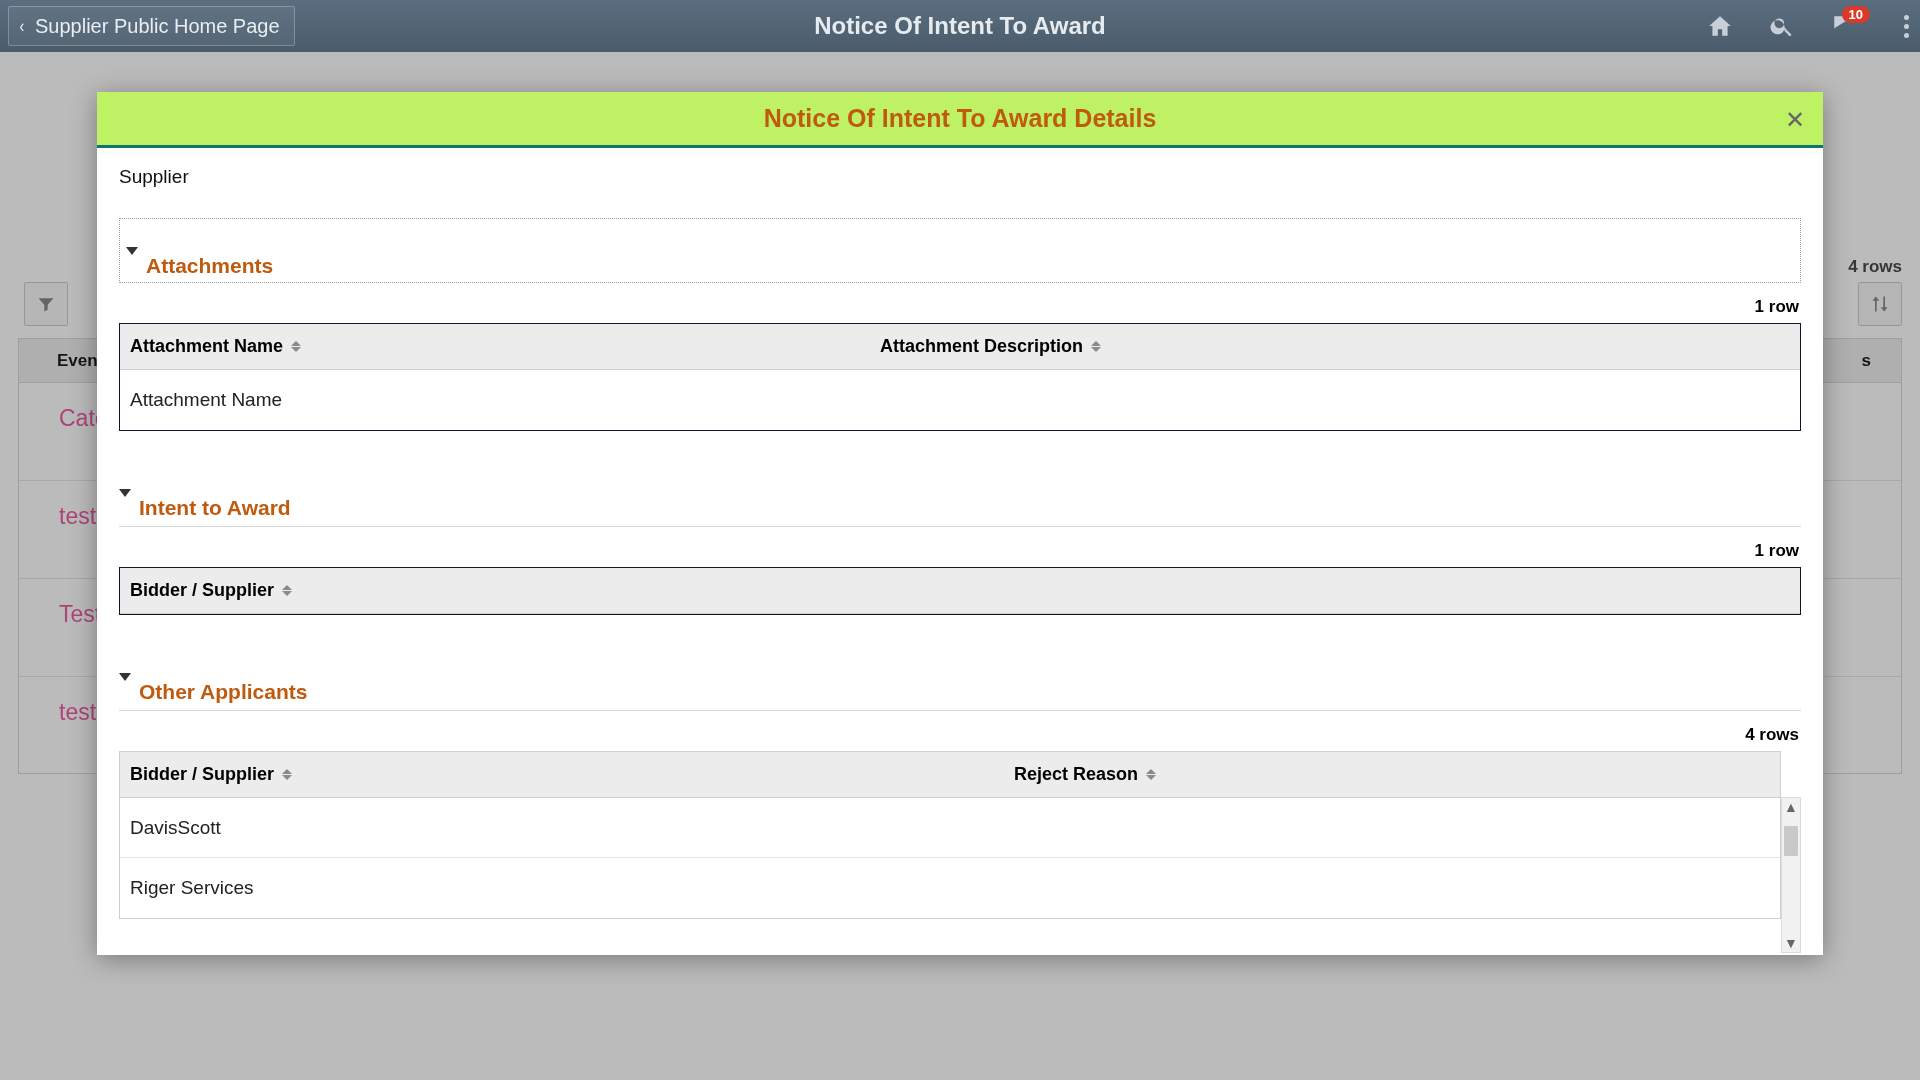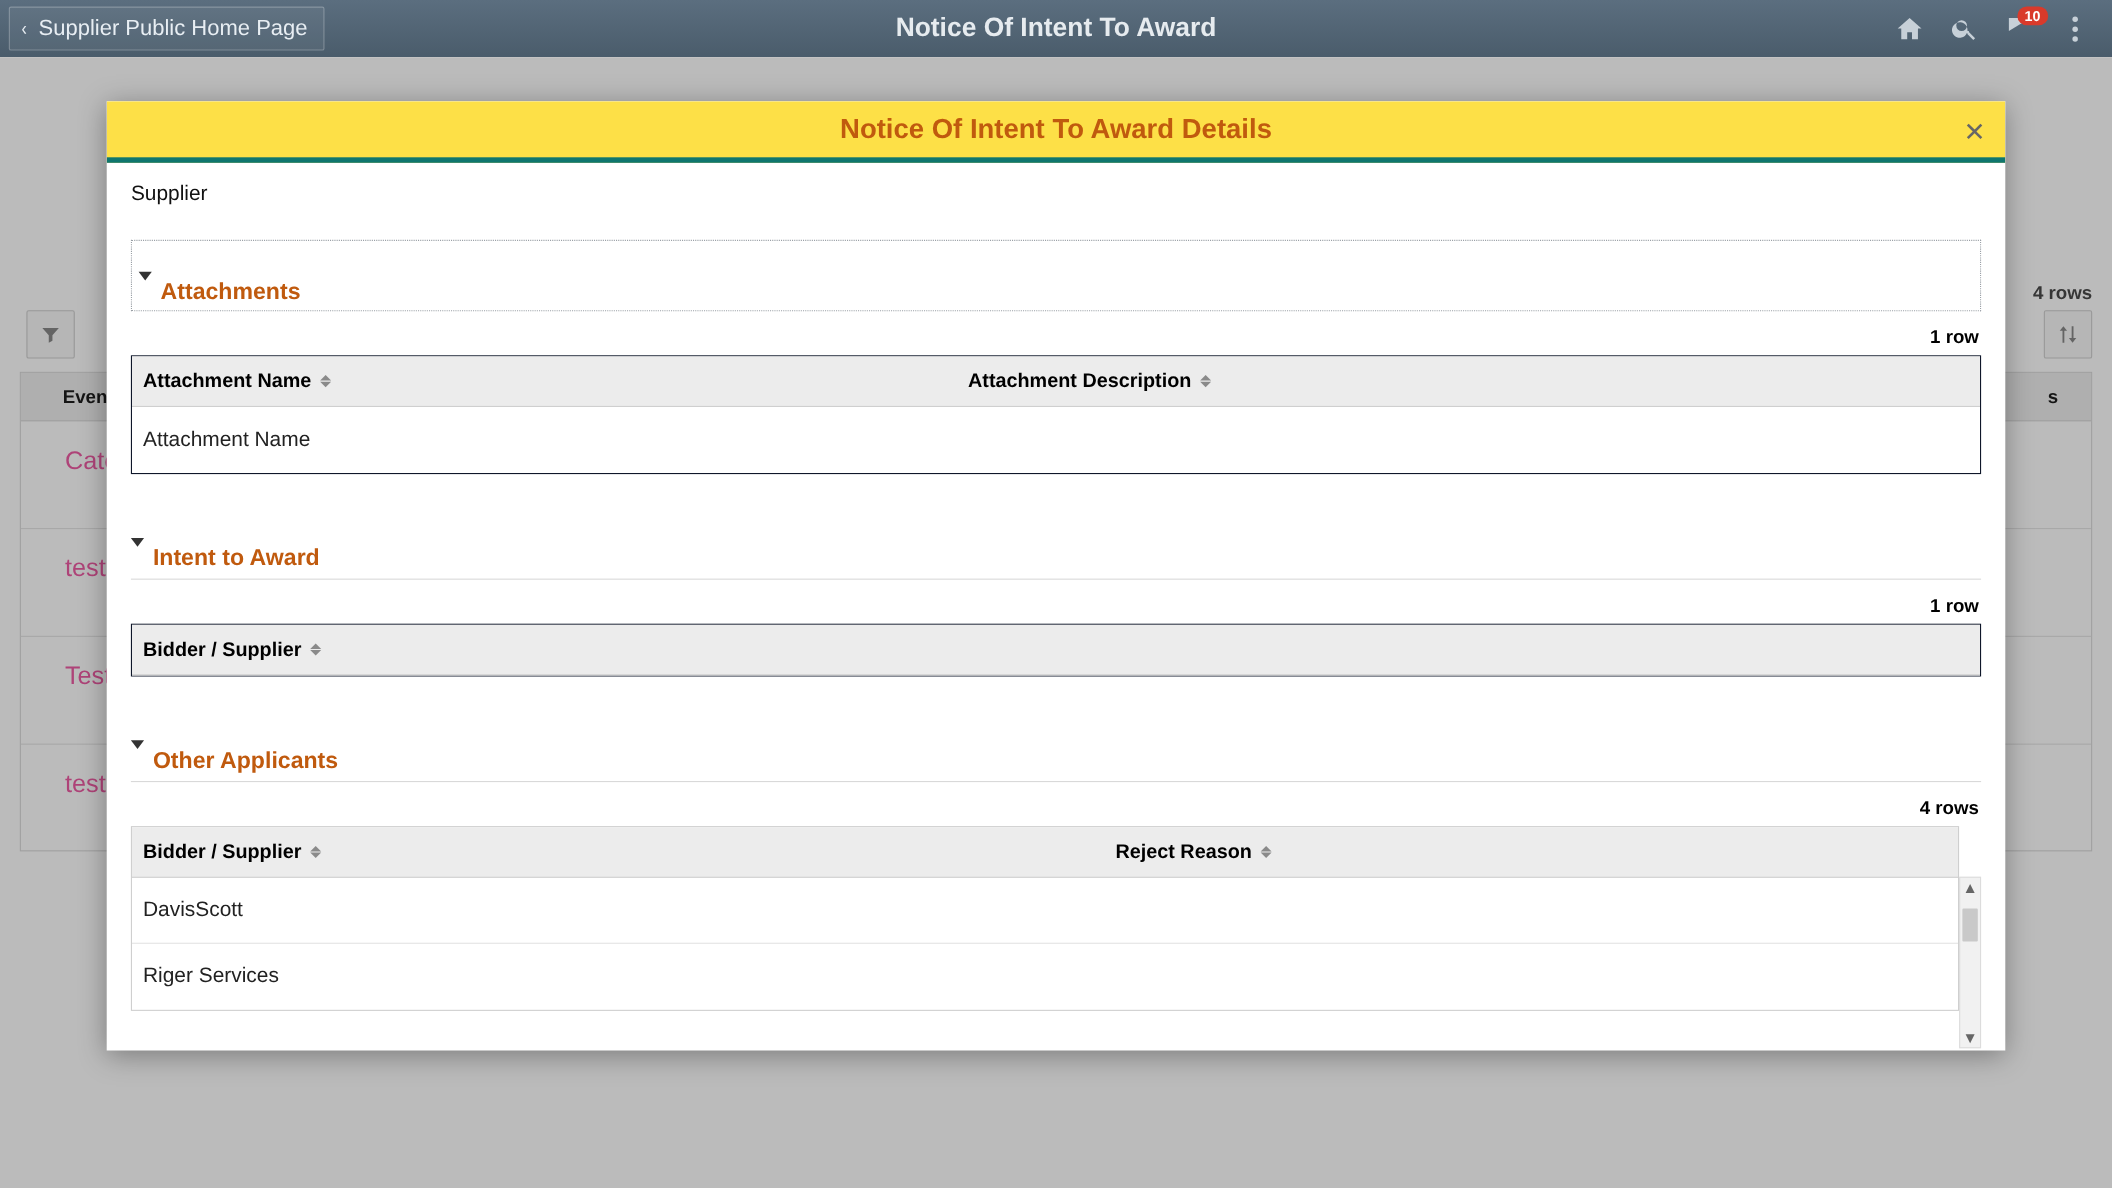--- a/index.html
+++ b/index.html
@@ -23,21 +23,21 @@
     background: rgba(255,255,255,0.05);
     font-size: 20px; color: #e8eef3;
     cursor: pointer;
   }
   .back-btn .chev { margin-right: 10px; font-size: 18px; display:inline-block; transform: scaleX(0.8);}
   .page-title-top {
     position: absolute; left: 0; right: 0; text-align: center;
     font-size: 24px; font-weight: bold; color: #e6ebef;
     pointer-events: none;
   }
-  .top-icons { margin-left: auto; display: flex; align-items: center; gap: 22px; padding-right: 20px;}
+  .top-icons { margin-left: auto; display: flex; align-items: center; gap: 34px; }
   .top-icons .ico { width:28px; height:28px; display:flex; align-items:center; justify-content:center; cursor:pointer; color:#c7d0d8;}
   .top-icons svg { width:26px; height:26px; fill:#c7d0d8;}
   .notif-wrap { position: relative; }
   .notif-badge {
     position:absolute; top:-6px; right:-12px;
     background:#d93a2b; color:#fff; font-size:13px; font-weight:bold;
     border-radius: 10px; padding: 1px 7px;
   }
   .kebab { display:flex; flex-direction:column; gap:4px; }
   .kebab span{ width:5px; height:5px; border-radius:50%; background:#c7d0d8;}
@@ -68,21 +68,21 @@
   .bg-row:last-child{border-bottom:none;}
   .bg-row .c1{ padding-left:40px; color:#ec4899; font-size:23px;}
   
   
   .modal {
     position:absolute; top:92px; left:97px; width:1726px; height:863px;
     background:#fff; box-shadow: 0 4px 24px rgba(0,0,0,0.35);
     display:flex; flex-direction:column; overflow:hidden;
   }
   .modal-header {
-    height:56px; background:#fde047; border-bottom:5px solid #0f766e;
+    height:56px; background:#bef264; border-bottom:3px solid #0f766e;
     display:flex; align-items:center; justify-content:center; position:relative;
   }
   .modal-title { color:#c05a0e; font-size:25px; font-weight:bold;}
   .modal-close { position:absolute; right:18px; top:14px; font-size:24px; color:#666; cursor:pointer;}
   .modal-body { flex:1; overflow:hidden; padding: 18px 22px 0 22px;}
   .subheading { font-size:19px; color:#111; margin-bottom:30px;}
   
   .section-header {
     border:1px dotted #9aa0a6; padding:4px 6px; margin-bottom:2px;
     display:flex; align-items:center; cursor:pointer;

